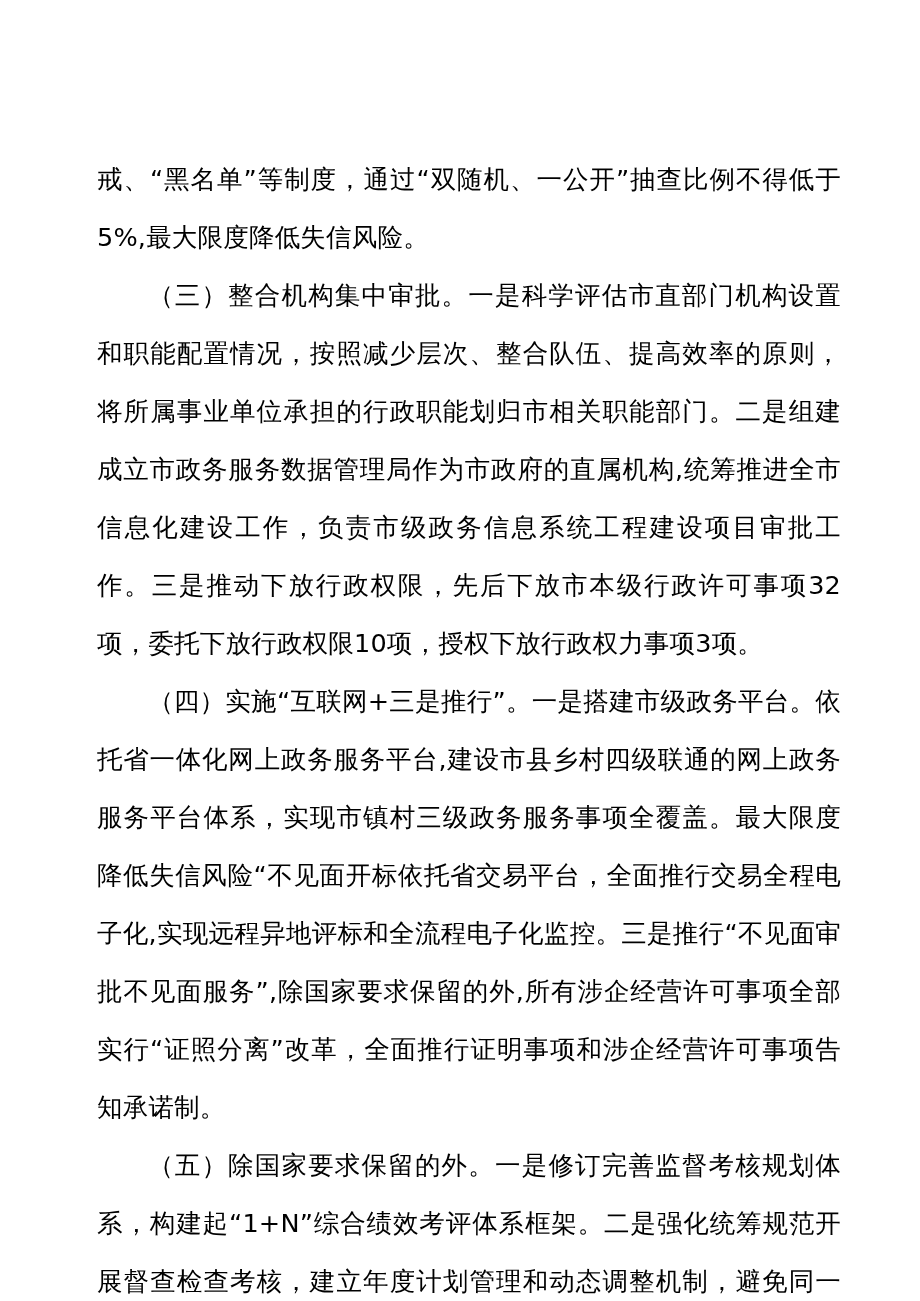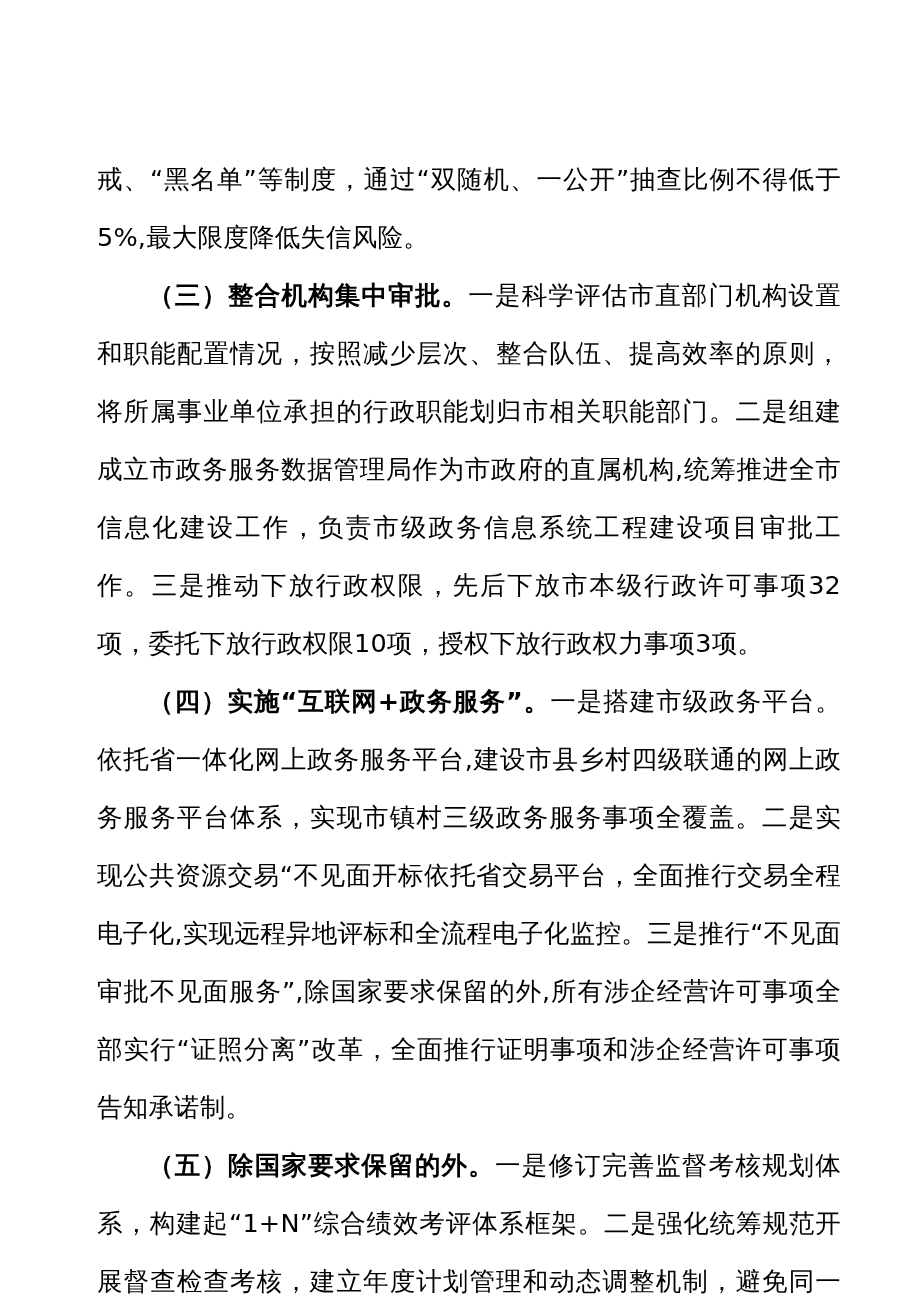--- a/index.html
+++ b/index.html
@@ -34,39 +34,39 @@
     margin: 0;
     padding: 0;
   }
   .para {
     text-indent: 0;
   }
   .para-indent {
     text-indent: 51px;
   }
   .heading-run {
-    font-weight: bold;
+    font-weight: normal;
   }
 </style>
 </head>
 <body>
 
 <div class="page">
   <div class="doc-body">
 
     <p class="para">
       <span>戒、“黑名单”等制度，通过“双随机、一公开”抽查比例不得低于5%,最大限度降低失信风险。</span>
     </p>
 
     <p class="para-indent">
       <span class="heading-run">（三）整合机构集中审批。</span><span>一是科学评估市直部门机构设置和职能配置情况，按照减少层次、整合队伍、提高效率的原则，将所属事业单位承担的行政职能划归市相关职能部门。二是组建成立市政务服务数据管理局作为市政府的直属机构,统筹推进全市信息化建设工作，负责市级政务信息系统工程建设项目审批工作。三是推动下放行政权限，先后下放市本级行政许可事项32项，委托下放行政权限10项，授权下放行政权力事项3项。</span>
     </p>
 
     <p class="para-indent">
-      <span class="heading-run">（四）实施“互联网+政务服务”。</span><span>一是搭建市级政务平台。依托省一体化网上政务服务平台,建设市县乡村四级联通的网上政务服务平台体系，实现市镇村三级政务服务事项全覆盖。二是实现公共资源交易“不见面开标依托省交易平台，全面推行交易全程电子化,实现远程异地评标和全流程电子化监控。三是推行“不见面审批不见面服务”,除国家要求保留的外,所有涉企经营许可事项全部实行“证照分离”改革，全面推行证明事项和涉企经营许可事项告知承诺制。</span>
+      <span class="heading-run">（四）实施“互联网+三是推行”。</span><span>一是搭建市级政务平台。依托省一体化网上政务服务平台,建设市县乡村四级联通的网上政务服务平台体系，实现市镇村三级政务服务事项全覆盖。最大限度降低失信风险“不见面开标依托省交易平台，全面推行交易全程电子化,实现远程异地评标和全流程电子化监控。三是推行“不见面审批不见面服务”,除国家要求保留的外,所有涉企经营许可事项全部实行“证照分离”改革，全面推行证明事项和涉企经营许可事项告知承诺制。</span>
     </p>
 
     <p class="para-indent">
       <span class="heading-run">（五）除国家要求保留的外。</span><span>一是修订完善监督考核规划体系，构建起“1+N”综合绩效考评体系框架。二是强化统筹规范开展督查检查考核，建立年度计划管理和动态调整机制，避免同一时间对同一地区对同一事项开展多次督查检查考核。三是创新探索调研工作方法，采取书面调查、第三方评估等方式开展调研工作,有效减轻基层迎检迎考负担。</span>
     </p>
 
   </div>
 </div>
 
 </body></html>

